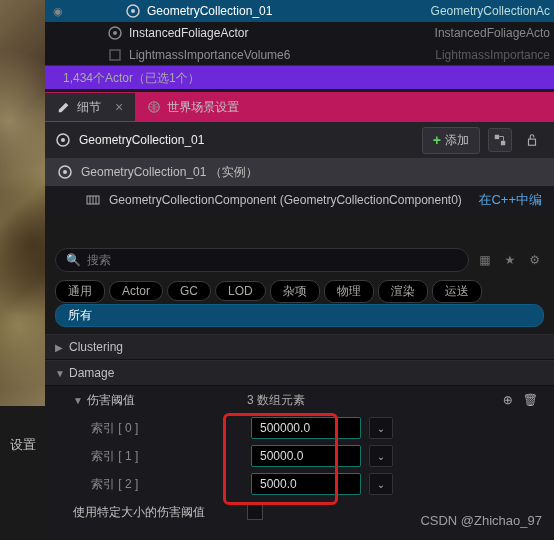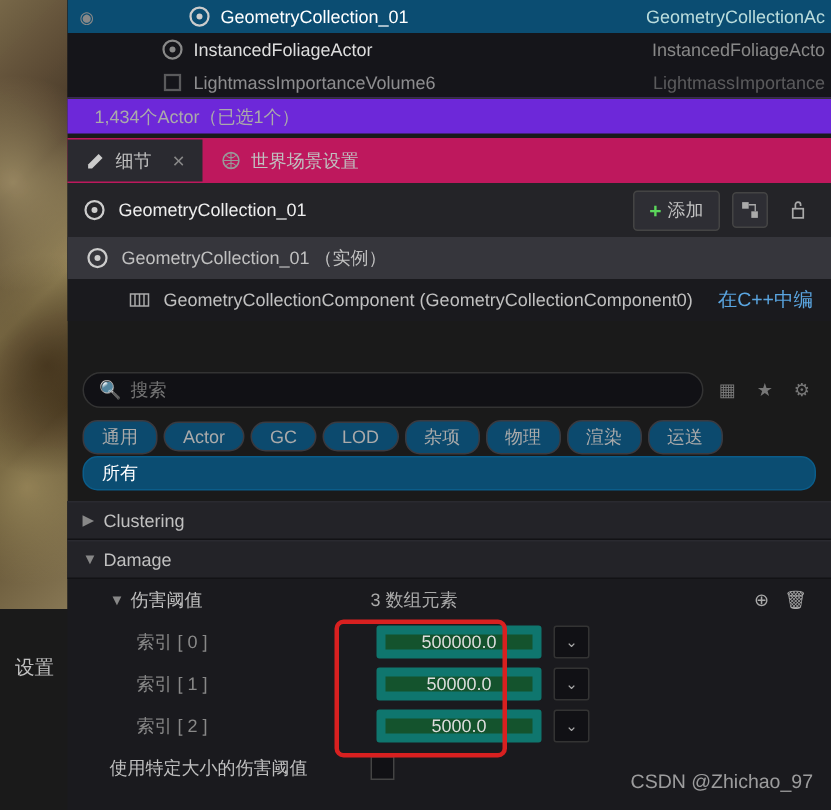--- a/index.html
+++ b/index.html
@@ -32,35 +32,35 @@
 .comp-row { display: flex; align-items: center; height: 28px; padding: 0 12px; color: #c0c0c0; }
 .comp-row.root { background: #36363c; }
 .comp-row.child { padding-left: 40px; }
 .comp-row .name { flex: 1; white-space: nowrap; overflow: hidden; }
 .comp-row .tag { color: #5aa5e0; font-size: 13px; margin-left: 8px; }
 .search-row { position: absolute; left: 45px; top: 245px; right: 0; height: 30px; display: flex; align-items: center; padding: 0 10px; gap: 6px; }
 .search-box { flex: 1; height: 24px; background: #111115; border: 1px solid #333; border-radius: 12px; display: flex; align-items: center; padding: 0 10px; gap: 6px; }
 .search-box input { background: none; border: none; outline: none; color: #eab308; flex: 1; font-size: 12px; }
 .mag { color: #777; }
 .filter-row { position: absolute; left: 45px; top: 278px; right: 0; height: 26px; display: flex; align-items: center; padding: 0 10px; gap: 4px; }
-.filter-btn { background: #0c4a6e; border: 1px solid #3a3a40; border-radius: 10px; color: #aaa; padding: 2px 12px; font-size: 12px; }
+.filter-btn { background: #000000; border: 1px solid #3a3a40; border-radius: 10px; color: #aaa; padding: 2px 12px; font-size: 12px; }
 .filter-row2 { position: absolute; left: 45px; top: 304px; right: 0; height: 22px; padding: 0 10px; }
 .filter-btn.active { background: #0b4d72; border-color: #0b5d8a; color: #fff; }
 .props { position: absolute; left: 45px; top: 334px; right: 0; bottom: 0; background: #1a1a1e; }
 .cat-row { display: flex; align-items: center; height: 26px; padding: 0 10px; color: #c0c0c0; background: #232328; border-top: 1px solid #2a2a30; border-bottom: 1px solid #121215; }
 .cat-row .arrow { width: 14px; font-size: 10px; color: #888; }
 .prop-row { display: flex; align-items: center; height: 28px; padding: 0 10px; }
 .prop-row .indent { width: 18px; }
 .prop-row .arrow { width: 14px; font-size: 10px; color: #888; }
 .prop-row .label { width: 160px; color: #c0c0c0; }
 .prop-row .label.dim { color: #888; }
 .prop-row .value-area { flex: 1; display: flex; align-items: center; gap: 8px; }
 .array-meta { color: #aaa; flex: 1; }
 .array-icons { display: flex; gap: 10px; padding-right: 6px; }
-.num-input { width: 110px; height: 22px; background: #14532d; border: 6px solid #0f766e; color: #ddd; padding: 0 8px; border-radius: 2px; text-align: center; }
+.num-input { width: 110px; height: 22px; background: #000000; border: 1px solid #0f766e; color: #ddd; padding: 0 8px; border-radius: 2px; }
 .expand-chev { width: 24px; height: 22px; background: #111115; border: 1px solid #333; border-radius: 2px; display: flex; align-items: center; justify-content: center; color: #aaa; font-size: 10px; }
 .checkbox { width: 16px; height: 16px; background: #111115; border: 1px solid #444; }
 .highlight-box { position: absolute; border: 3px solid #d82020; border-radius: 6px; pointer-events: none; }
 .watermark { position: absolute; right: 12px; bottom: 12px; color: #c8c8c8; font-size: 13px; opacity: 0.75; pointer-events: none; }
 .gc-ico { width: 16px; height: 16px; }
 </style>
 </head>
 <body>
 
 <div class="viewport"></div>

